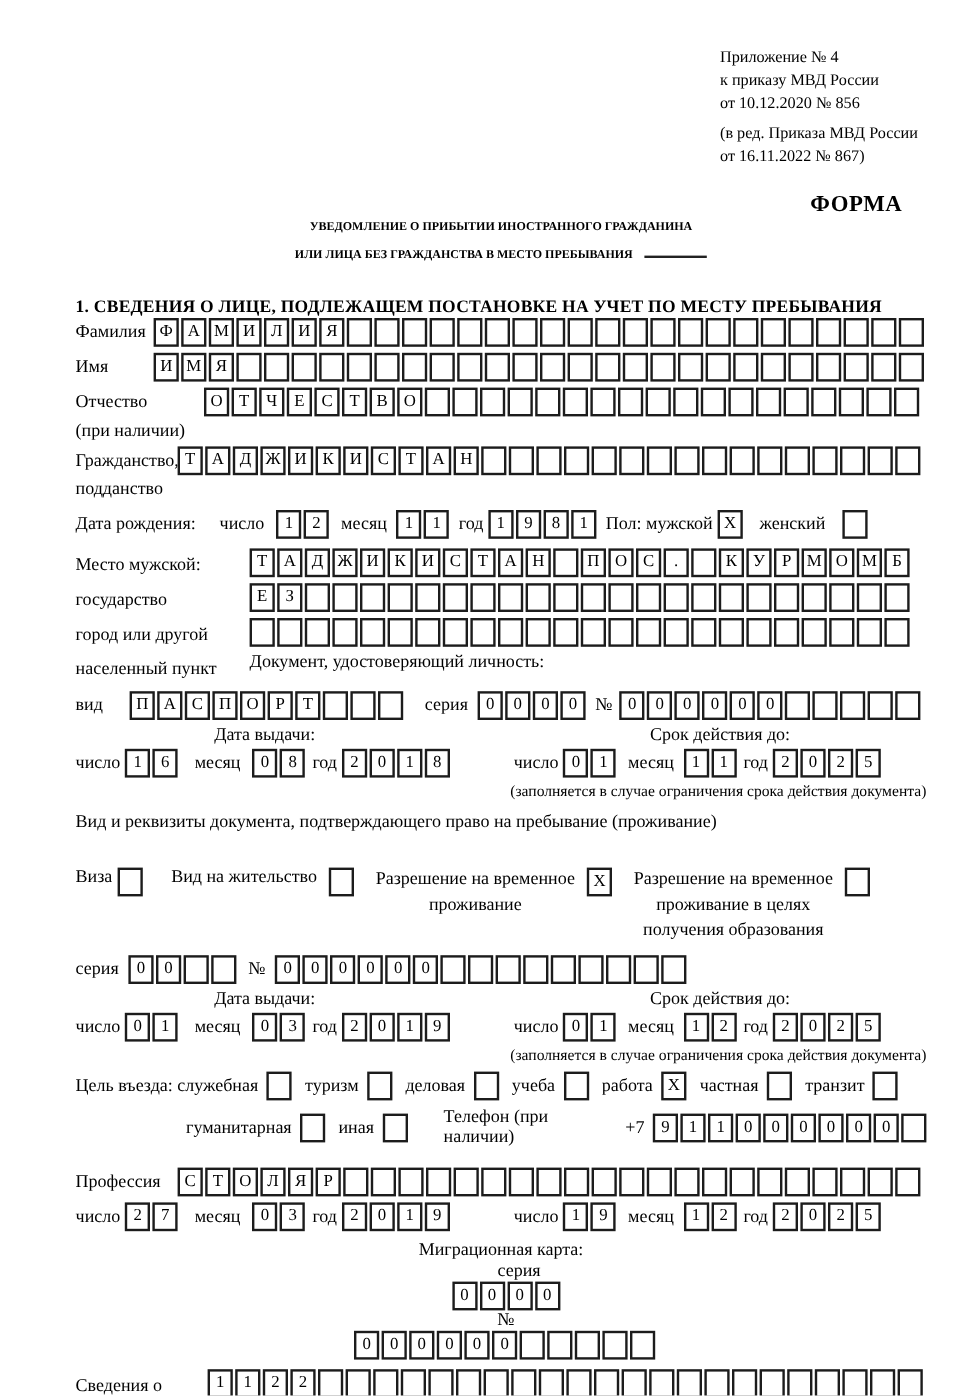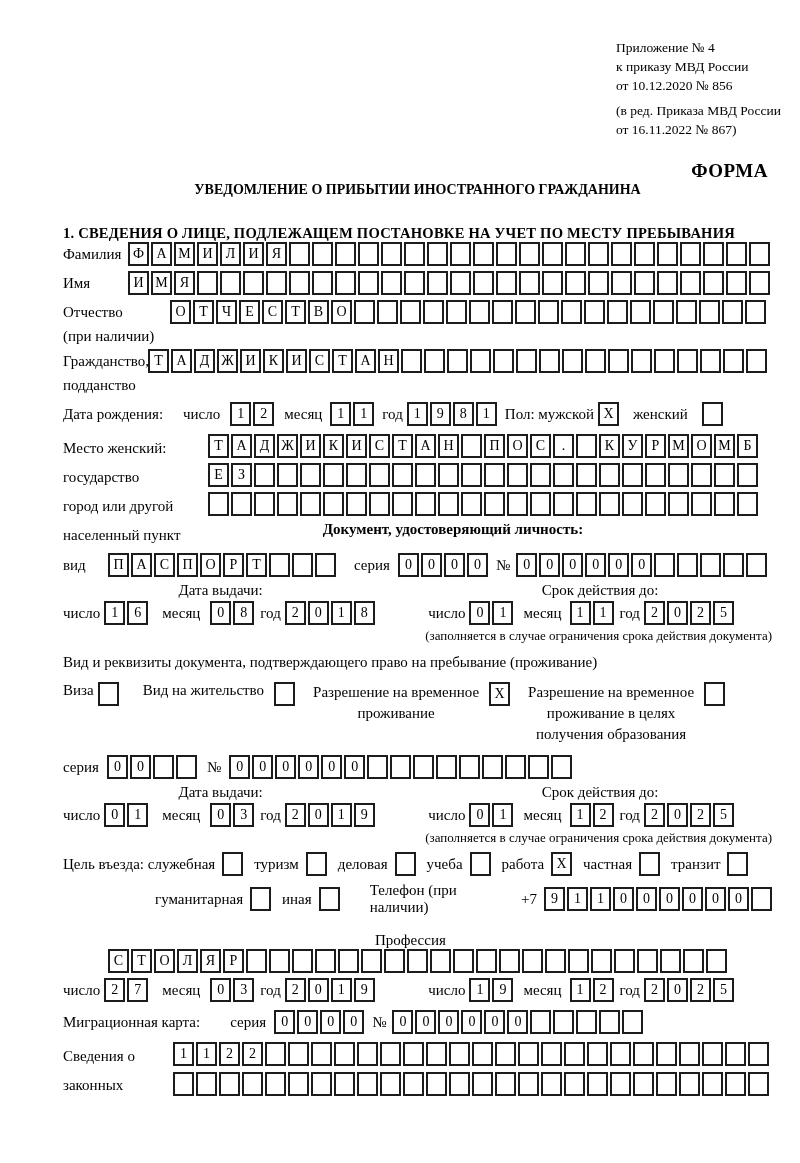--- a/index.html
+++ b/index.html
@@ -1,53 +1,53 @@
 <!DOCTYPE html>
 <html><head>
 <meta charset="utf-8">
 <style>
   html,body{margin:0;padding:0;background:#fff;}
   body{width:800px;height:1163px;overflow:hidden;color:#000;
        font-family:"Liberation Serif","DejaVu Serif",serif;font-size:15px;}
   .page{position:relative;padding:38px 28px 0 63px;box-sizing:border-box;}
 
   
-  .appendix{position:absolute;top:38px;left:616px;width:170px;font-size:13.5px;line-height:19px;}
+  .appendix{position:absolute;top:38px;left:600px;width:170px;font-size:13.5px;line-height:19px;}
   .appendix .ed{margin-top:6px;}
   .forma{margin-top:22px;text-align:right;font-weight:bold;font-size:19px;letter-spacing:.5px;padding-right:18px;}
 
-  .titleblock{margin-top:140px;text-align:center;font-weight:bold;font-size:14px;line-height:23px;}
+  .titleblock{margin-top:140px;text-align:center;font-weight:bold;font-size:10px;line-height:23px;}
   .uline{display:inline-block;width:52px;border-bottom:2px solid #222;margin-left:10px;vertical-align:baseline;}
   .sec1{margin-top:24px;font-weight:bold;font-size:14.6px;letter-spacing:.2px;}
 
   .row{display:flex;align-items:center;margin-bottom:5px;}
   .lbl{flex:0 0 auto;}
   .sub{margin-top:-3px;margin-bottom:3px;line-height:20px;}
   .cells{display:flex;gap:2px;flex-wrap:nowrap;}
   .cell{flex:0 0 auto;width:17px;height:20px;border:2px solid #1c1c1c;
         display:flex;align-items:center;justify-content:center;
         font-size:14px;line-height:20px;background:#fff;}
   .w65{width:65px}.w107{width:107px}.w85{width:85px}.w112{width:112px}
   .w145{width:145px}.w45{width:45px}
   .g4{margin-left:4px}.g6{margin-left:6px}.g8{margin-left:8px}.g10{margin-left:10px}
   .g14{margin-left:14px}.g18{margin-left:18px}.g24{margin-left:24px}.g30{margin-left:30px}
 
   .mlabels div{line-height:29px;}
   .mboxes .cells{margin-bottom:5px;}
-  .dochdr{font-weight:bold;text-align:center;margin-right:60px;margin-top:1px;}
+  .dochdr{font-weight:normal;text-align:left;margin-right:60px;margin-top:1px;}
 
   .dhdrrow{display:flex;margin-bottom:2px;margin-top:4px;}
   .dhdr-l{width:330px;text-align:center;}
   .dhdr-r{width:360px;text-align:center;margin-left:50px;}
   .drow{display:flex;align-items:center;margin-bottom:2px;}
   .dgroup{display:flex;align-items:center;width:330px;}
   .dgroup.right{width:360px;margin-left:50px;}
   .note{font-size:13px;text-align:right;margin-bottom:6px;line-height:17px;}
 
-  .vrow{display:flex;align-items:flex-start;margin-top:8px;margin-bottom:10px;}
+  .vrow{display:flex;align-items:flex-start;margin-top:26px;margin-bottom:10px;}
   .vitem{display:flex;align-items:flex-start;}
   .vtxt{text-align:center;line-height:21px;}
   .ckcell{margin-top:0;}
 
   .purp{display:flex;align-items:center;margin-bottom:6px;}
   .purp .cells{margin-left:7px;}
   .purp .plbl{margin-left:11px;}
   .purp .plbl0{margin-left:0;}
 
   .grow{display:flex;align-items:flex-start;}
@@ -64,20 +64,21 @@
     <div>Приложение № 4</div>
     <div>к приказу МВД России</div>
     <div>от 10.12.2020 № 856</div>
     <div class="ed">(в ред. Приказа МВД России</div>
     <div>от 16.11.2022 № 867)</div>
     <div class="forma">ФОРМА</div>
   </div>
 
   <div class="titleblock">
     <div>УВЕДОМЛЕНИЕ О ПРИБЫТИИ ИНОСТРАННОГО ГРАЖДАНИНА</div>
+    <div><span>ИЛИ ЛИЦА БЕЗ ГРАЖДАНСТВА В МЕСТО ПРЕБЫВАНИЯ</span><span class="uline"></span></div>
   </div>
 
   <div class="sec1">1. СВЕДЕНИЯ О ЛИЦЕ, ПОДЛЕЖАЩЕМ ПОСТАНОВКЕ НА УЧЕТ ПО МЕСТУ ПРЕБЫВАНИЯ</div>
 
   <div class="row">
     <span class="lbl w65">Фамилия</span>
     <span class="cells">
         <span class="cell">Ф</span>
         <span class="cell">А</span>
         <span class="cell">М</span>
@@ -234,21 +235,21 @@
         <span class="cell">X</span>
       </span>
     <span class="g14">женский</span>
     <span class="cells g14">
         <span class="cell"></span>
       </span>
   </div>
 
   <div class="grow">
     <div class="mlabels w145">
-      <div>Место женский:</div>
+      <div>Место мужской:</div>
       <div>государство</div>
       <div>город или другой</div>
       <div>населенный пункт</div>
     </div>
     <div class="mboxes">
       <div class="cells">
           <span class="cell">Т</span>
           <span class="cell">А</span>
           <span class="cell">Д</span>
           <span class="cell">Ж</span>
@@ -570,21 +571,21 @@
         <span class="cell">0</span>
         <span class="cell">0</span>
         <span class="cell">0</span>
         <span class="cell">0</span>
         <span class="cell">0</span>
         <span class="cell">0</span>
         <span class="cell"></span>
       </span>
   </div>
 
-  <div class="row" style="margin-top:16px;flex-direction:column;">
+  <div class="row" style="margin-top:16px;">
     <span class="lbl w85">Профессия</span>
     <span class="cells">
         <span class="cell">С</span>
         <span class="cell">Т</span>
         <span class="cell">О</span>
         <span class="cell">Л</span>
         <span class="cell">Я</span>
         <span class="cell">Р</span>
         <span class="cell"></span>
         <span class="cell"></span>
@@ -644,21 +645,21 @@
       <span class="g6">год</span>
       <span class="cells g4">
           <span class="cell">2</span>
           <span class="cell">0</span>
           <span class="cell">2</span>
           <span class="cell">5</span>
         </span>
     </div>
   </div>
 
-  <div class="row" style="margin-bottom:8px;">
+  <div class="row" style="margin-bottom:8px;flex-direction:column;">
     <span class="lbl">Миграционная карта:</span>
     <span class="g30">серия</span>
     <span class="cells g8">
         <span class="cell">0</span>
         <span class="cell">0</span>
         <span class="cell">0</span>
         <span class="cell">0</span>
       </span>
     <span class="g8">№</span>
     <span class="cells g6">

